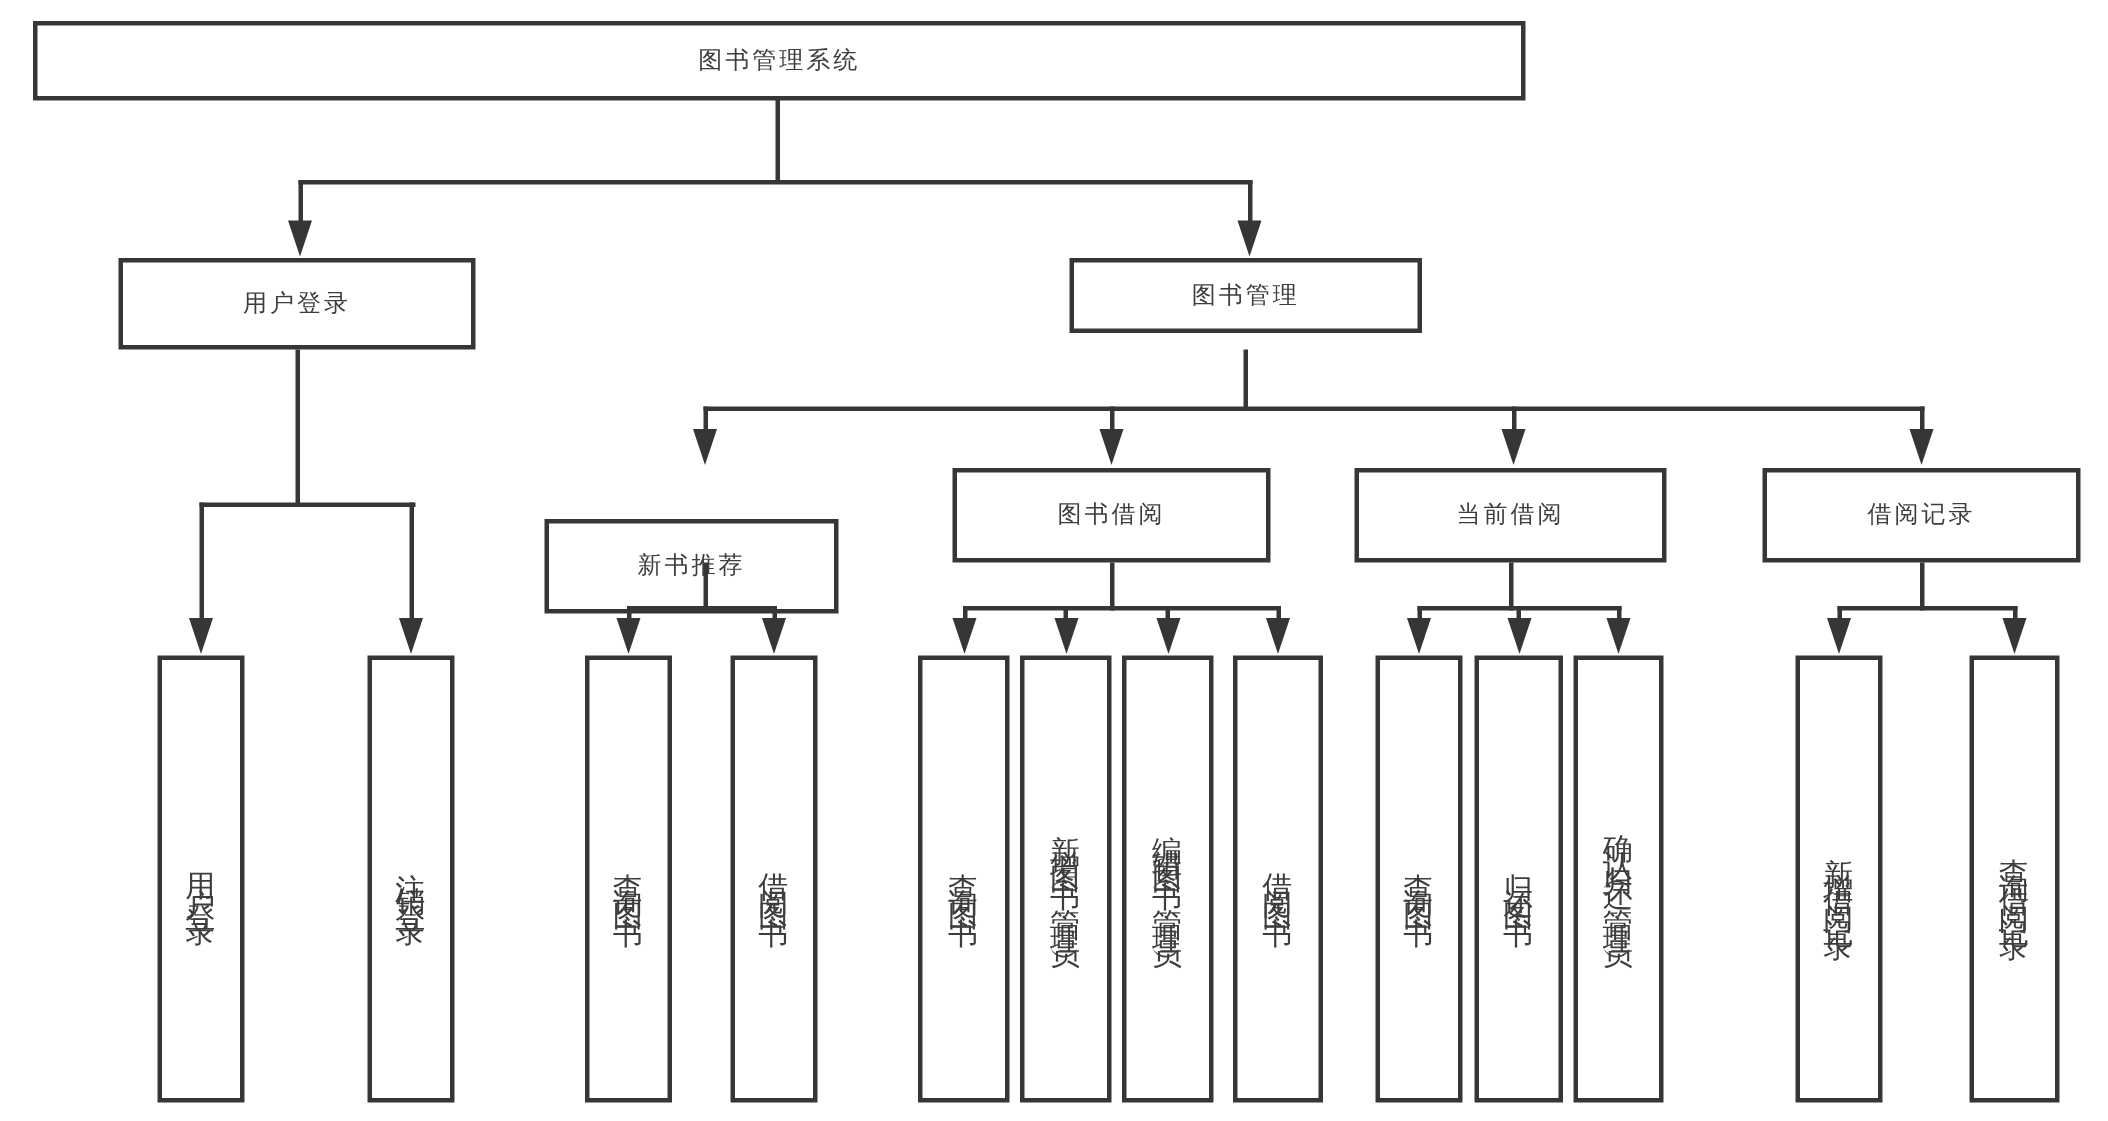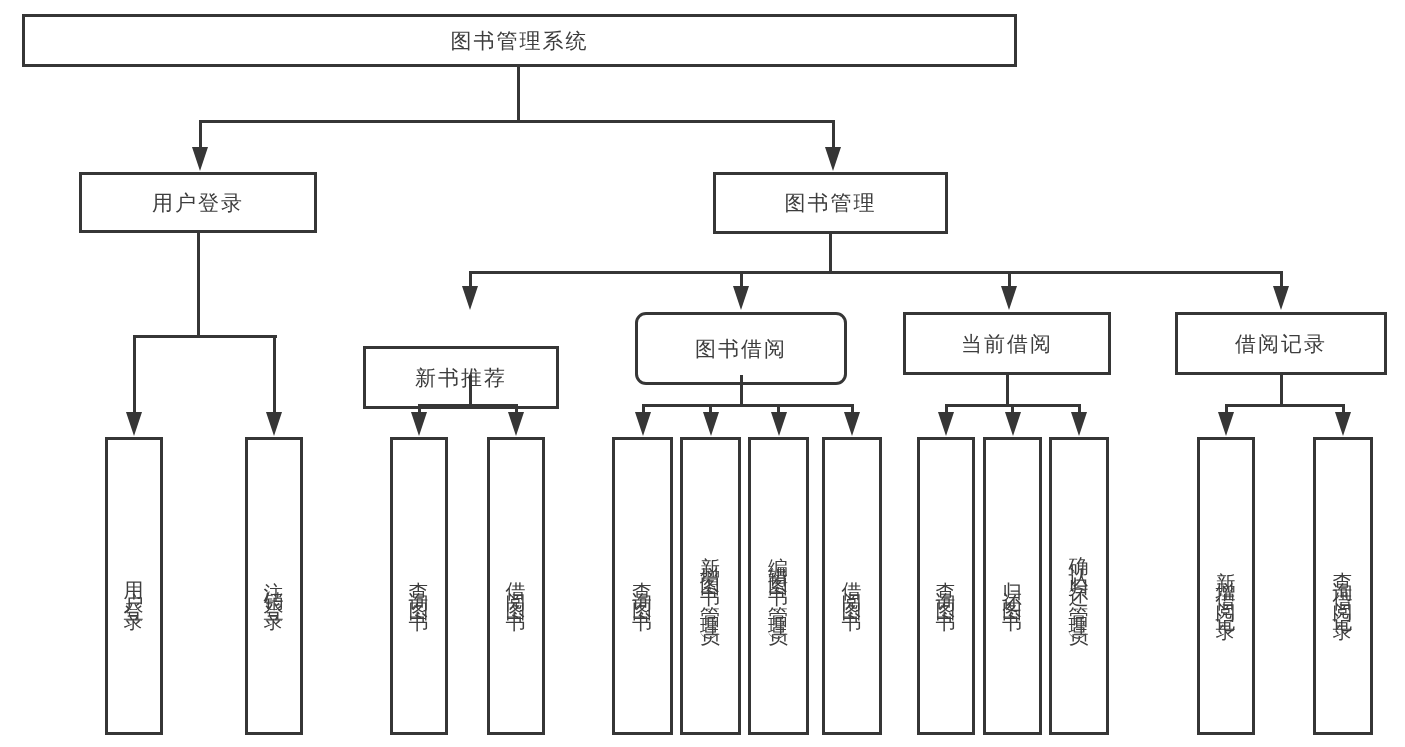--- a/index.html
+++ b/index.html
@@ -14,21 +14,21 @@
   .box {
     position: absolute;
     box-sizing: border-box;
     background: #ffffff;
     border: 3px solid #363636;
     display: flex;
     align-items: center;
     justify-content: center;
     color: #3d3d3d;
   }
-  .h-label { font-size: 21px; letter-spacing: 2px; white-space: nowrap; }
+  .h-label { font-size: 16px; letter-spacing: 2px; white-space: nowrap; }
   .v-leaf {
     writing-mode: vertical-rl;
     text-orientation: mixed;
     font-size: 20px;
     letter-spacing: 10px;
     overflow: hidden;
     line-height: 1;
   }
   .line { position: absolute; background: #363636; }
   .arrow {
@@ -62,21 +62,21 @@
   <div class="line" style="left:516.5px; top:66px; width:3px; height:54px;"></div>
   <div class="line" style="left:198.5px; top:120px; width:636px; height:3px;"></div>
   <div class="line" style="left:198.5px; top:120px; width:3px; height:28px;"></div>
   <div class="arrow" style="left:192px; top:147px;"></div>
   <div class="line" style="left:831.5px; top:120px; width:3px; height:28px;"></div>
   <div class="arrow" style="left:825px; top:147px;"></div>
 
   <div class="box" style="left:79px; top:172px; width:238px; height:61px;">
     <span class="h-label">用户登录</span>
   </div>
-  <div class="box" style="left:713px; top:172px; width:235px; height:62px;text-align:right;">
+  <div class="box" style="left:713px; top:172px; width:235px; height:50px;text-align:right;">
     <span class="h-label">图书管理</span>
   </div>
 
   <div class="line" style="left:196.5px; top:233px; width:3px; height:105px;"></div>
   <div class="line" style="left:132.5px; top:335px; width:144px; height:3px;"></div>
   <div class="line" style="left:132.5px; top:335px; width:3px; height:78px;"></div>
   <div class="arrow" style="left:126px; top:412px;"></div>
   <div class="line" style="left:272.5px; top:335px; width:3px; height:78px;"></div>
   <div class="arrow" style="left:266px; top:412px;"></div>
 
@@ -87,21 +87,21 @@
   <div class="line" style="left:739.5px; top:271px; width:3px; height:16px;"></div>
   <div class="arrow" style="left:733px; top:286px;"></div>
   <div class="line" style="left:1007.5px; top:271px; width:3px; height:16px;"></div>
   <div class="arrow" style="left:1001px; top:286px;"></div>
   <div class="line" style="left:1279.5px; top:271px; width:3px; height:16px;"></div>
   <div class="arrow" style="left:1273px; top:286px;"></div>
 
   <div class="box" style="left:363px; top:312px; width:196px; height:63px;margin-top:34px;">
     <span class="h-label">新书推荐</span>
   </div>
-  <div class="box" style="left:635px; top:312px; width:212px; height:73px;border-radius:11px;">
+  <div class="box" style="left:635px; top:312px; width:212px; height:63px;">
     <span class="h-label">图书借阅</span>
   </div>
   <div class="box" style="left:1175px; top:312px; width:212px; height:63px;">
     <span class="h-label">借阅记录</span>
   </div>
   <div class="box" style="left:903px; top:312px; width:208px; height:63px;">
     <span class="h-label">当前借阅</span>
   </div>
 
   <div class="line" style="left:468.5px; top:375px; width:3px; height:32px;"></div>

